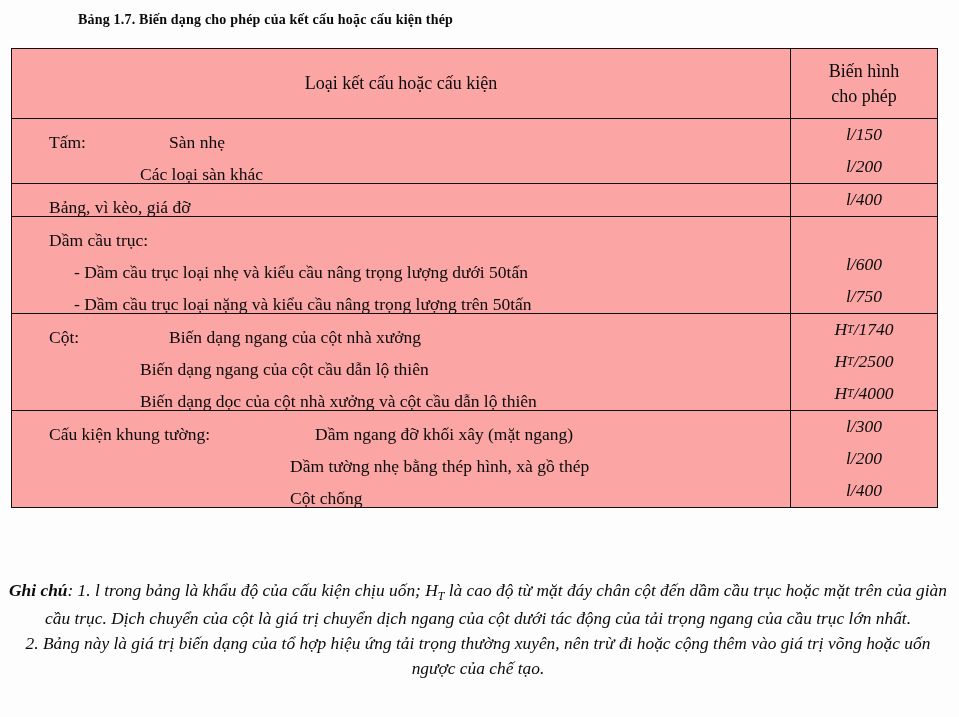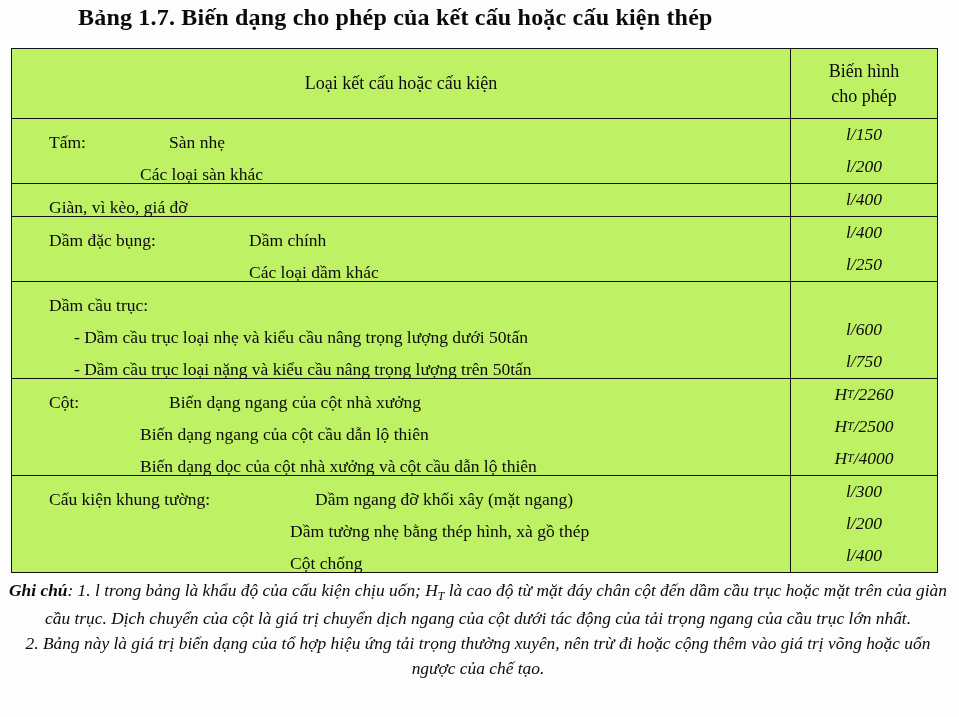--- a/index.html
+++ b/index.html
@@ -21,40 +21,40 @@
     position: relative;
     width: 959px;
     height: 717px;
     box-sizing: border-box;
   }
 
   
   .doc-title {
     position: absolute;
     left: 78px;
-    top: 4px;
-    font-size: 24px;
+    top: 12px;
+    font-size: 14px;
     font-weight: bold;
     letter-spacing: 0.2px;
     white-space: nowrap;
     text-align: center;
   }
 
   
   .table-wrap {
     position: absolute;
     left: 11px;
     top: 48px;
     width: 926px;
   }
   table.deflection {
     border-collapse: collapse;
     width: 926px;
     table-layout: fixed;
-    background: #bef264;
+    background: #fca5a5;
   }
   table.deflection, 
   table.deflection td, 
   table.deflection th {
     border: 1.6px solid #111;
   }
   table.deflection th,
   table.deflection td {
     padding: 0;
     vertical-align: middle;
@@ -188,43 +188,28 @@
           </td>
           <td class="val">
             <div class="val-line val-italic">l/150</div>
             <div class="val-line val-italic">l/200</div>
           </td>
         </tr>
 
         <tr>
           <td class="desc">
             <div class="line">
-              <span class="flat">Giàn, vì kèo, giá đỡ</span>
+              <span class="flat">Bảng, vì kèo, giá đỡ</span>
             </div>
           </td>
           <td class="val">
             <div class="val-line val-italic">l/400</div>
           </td>
         </tr>
 
-        <tr>
-          <td class="desc">
-            <div class="line">
-              <span class="lead lead-w2">Dầm đặc bụng:</span>
-              <span>Dầm chính</span>
-            </div>
-            <div class="line">
-              <span class="sub-i2">Các loại dầm khác</span>
-            </div>
-          </td>
-          <td class="val">
-            <div class="val-line val-italic">l/400</div>
-            <div class="val-line val-italic">l/250</div>
-          </td>
-        </tr>
 
         <tr>
           <td class="desc">
             <div class="line">
               <span class="flat">Dầm cầu trục:</span>
             </div>
             <div class="line">
               <span class="bullet">- Dầm cầu trục loại nhẹ và kiểu cầu nâng trọng lượng dưới 50tấn</span>
             </div>
             <div class="line">
@@ -248,21 +233,21 @@
               <span class="sub-i1">Biến dạng ngang của cột cầu dẫn lộ thiên</span>
             </div>
             <div class="line">
               <span class="sub-i1">Biến dạng dọc của cột nhà xưởng và cột cầu dẫn lộ thiên</span>
             </div>
           </td>
           <td class="val">
             <div class="val-line val-italic">
                 <span>H</span>
                 <sub>T</sub>
-                <span>/2260</span>
+                <span>/1740</span>
               </div>
             <div class="val-line val-italic">
                 <span>H</span>
                 <sub>T</sub>
                 <span>/2500</span>
               </div>
             <div class="val-line val-italic">
                 <span>H</span>
                 <sub>T</sub>
                 <span>/4000</span>

